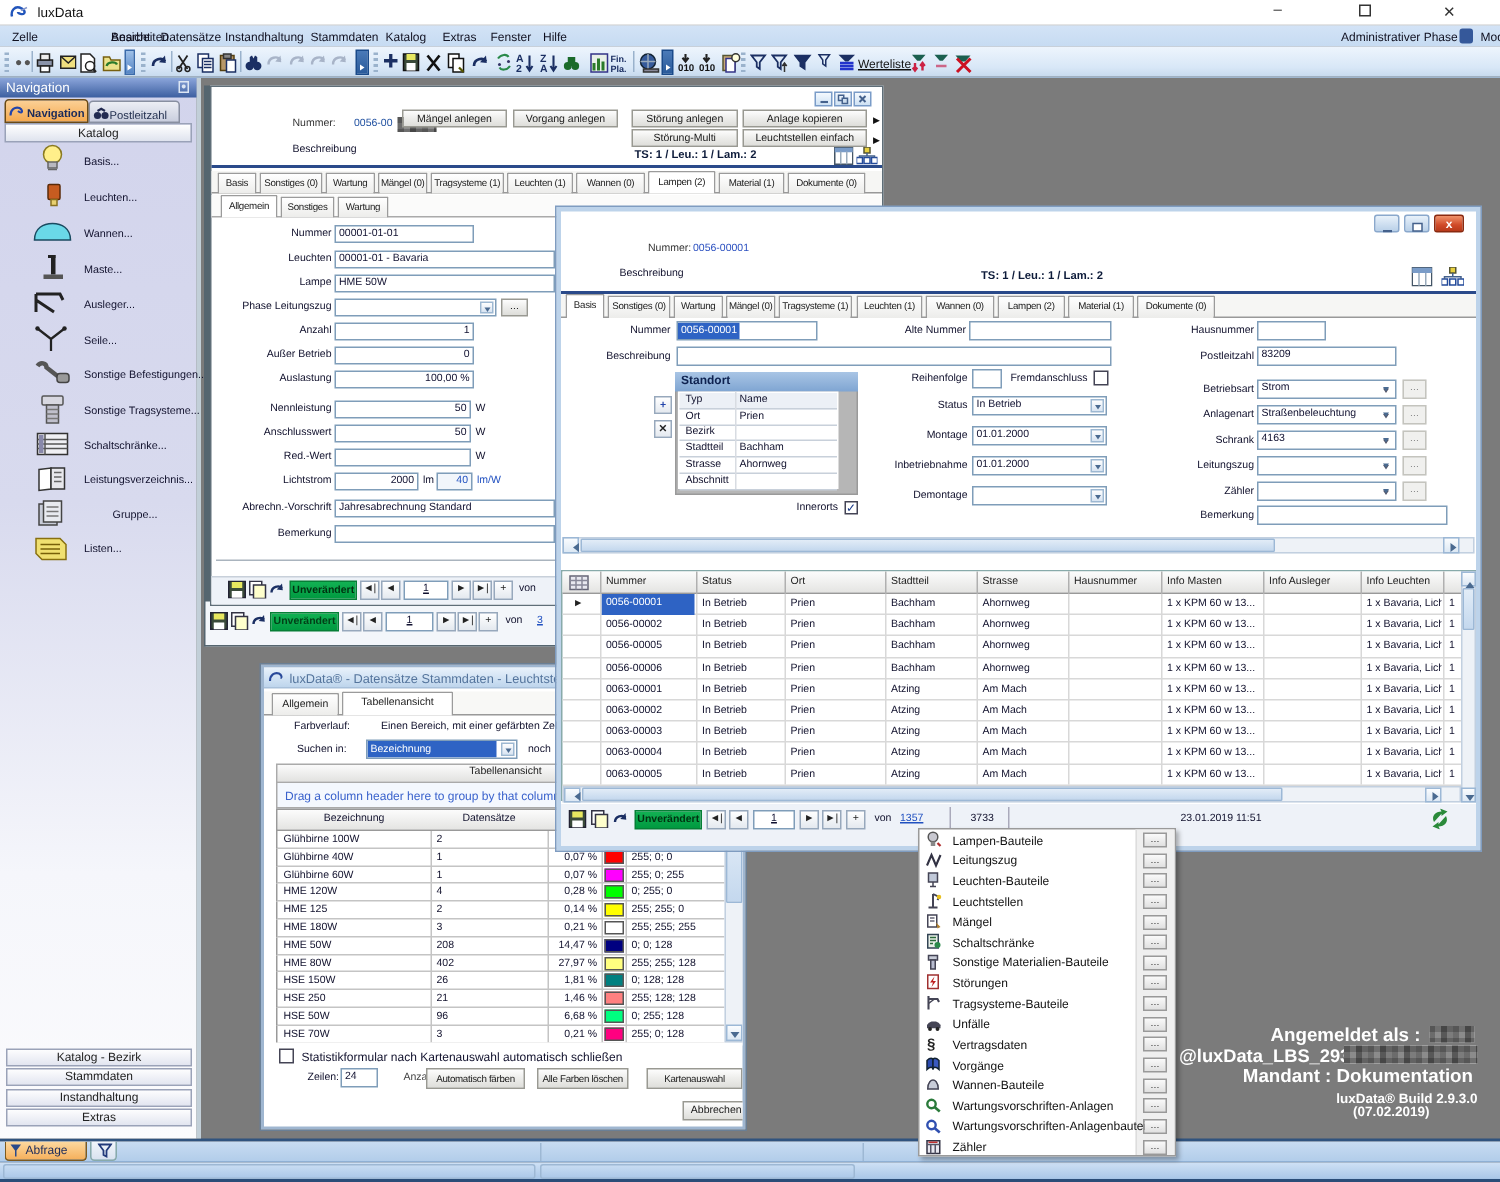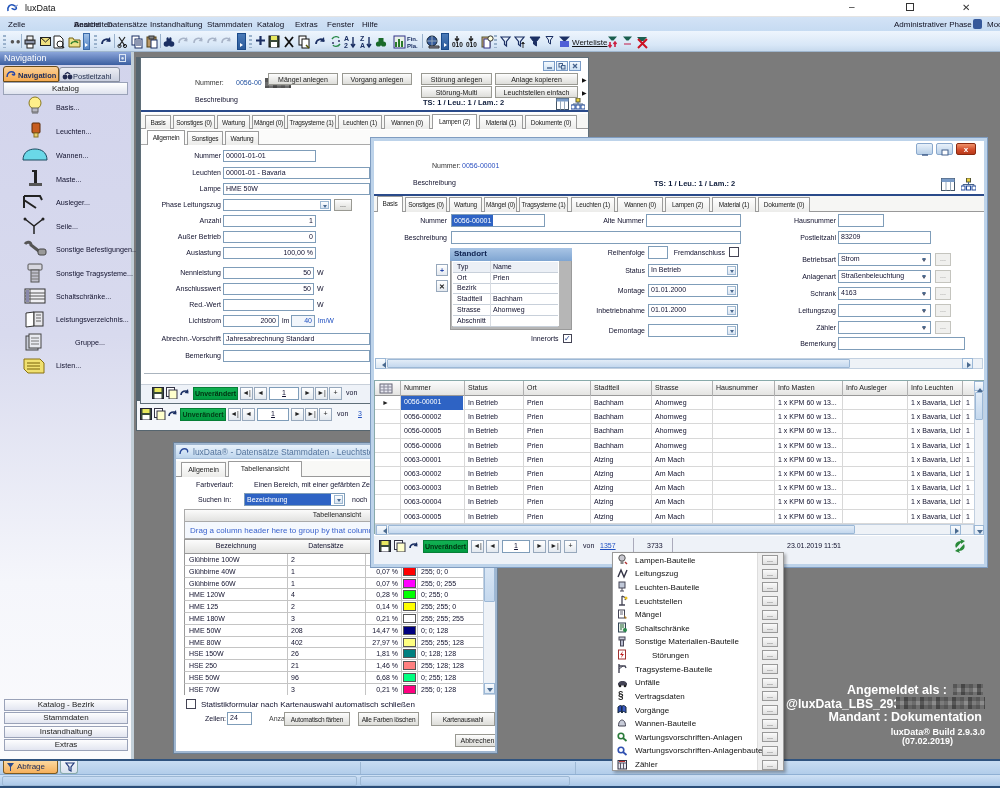--- a/index.html
+++ b/index.html
@@ -929,21 +929,21 @@
     <svg class="a" style="left:4px;top:82.8px" width="11" height="11">
       <rect x="2" y="1" width="6" height="3" fill="#c8ccd8" stroke="#445"></rect>
       <rect x="3.5" y="4" width="3" height="6" fill="#b8bcd0" stroke="#445"></rect>
     </svg>
     <span class="a" style="left:22px;top:84.4px;font-size:8px;color:#111;white-space:nowrap;">Sonstige Materialien-Bauteile</span>
     <div class="a" style="left:149px;top:83.8px;width:16px;height:10px;background:linear-gradient(#fafafa,#e0e0e0);border:1px solid #999;font-size:7px;text-align:center;line-height:7px;color:#333;">...</div>
     <svg class="a" style="left:4px;top:96.4px" width="11" height="11">
       <rect x="1.5" y="1" width="7" height="9" fill="#fff" stroke="#a03030"></rect>
       <path d="M6 2 L3 6 L5 6 L4 9 L7 5 L5 5 Z" fill="#c02020"></path>
     </svg>
-    <span class="a" style="left:39px;top:98.0px;font-size:8px;color:#111;white-space:nowrap;">Störungen</span>
+    <span class="a" style="left:22px;top:98.0px;font-size:8px;color:#111;white-space:nowrap;">Störungen</span>
     <div class="a" style="left:149px;top:97.4px;width:16px;height:10px;background:linear-gradient(#fafafa,#e0e0e0);border:1px solid #999;font-size:7px;text-align:center;line-height:7px;color:#333;">...</div>
     <svg class="a" style="left:4px;top:110.0px" width="11" height="11">
       <path d="M2 1 L2 10 M2 3 L8 3 L9 5" stroke="#445" stroke-width="1.4" fill="none"></path>
       <path d="M2 6 L6 3" stroke="#445"></path>
     </svg>
     <span class="a" style="left:22px;top:111.6px;font-size:8px;color:#111;white-space:nowrap;">Tragsysteme-Bauteile</span>
     <div class="a" style="left:149px;top:111.0px;width:16px;height:10px;background:linear-gradient(#fafafa,#e0e0e0);border:1px solid #999;font-size:7px;text-align:center;line-height:7px;color:#333;">...</div>
     <svg class="a" style="left:4px;top:123.7px" width="11" height="11">
       <path d="M1 7 L2 5 L4 4 L7 4 L9 5 L10 7" fill="#445"></path>
       <rect x="1" y="6" width="9" height="2.5" fill="#445"></rect>

